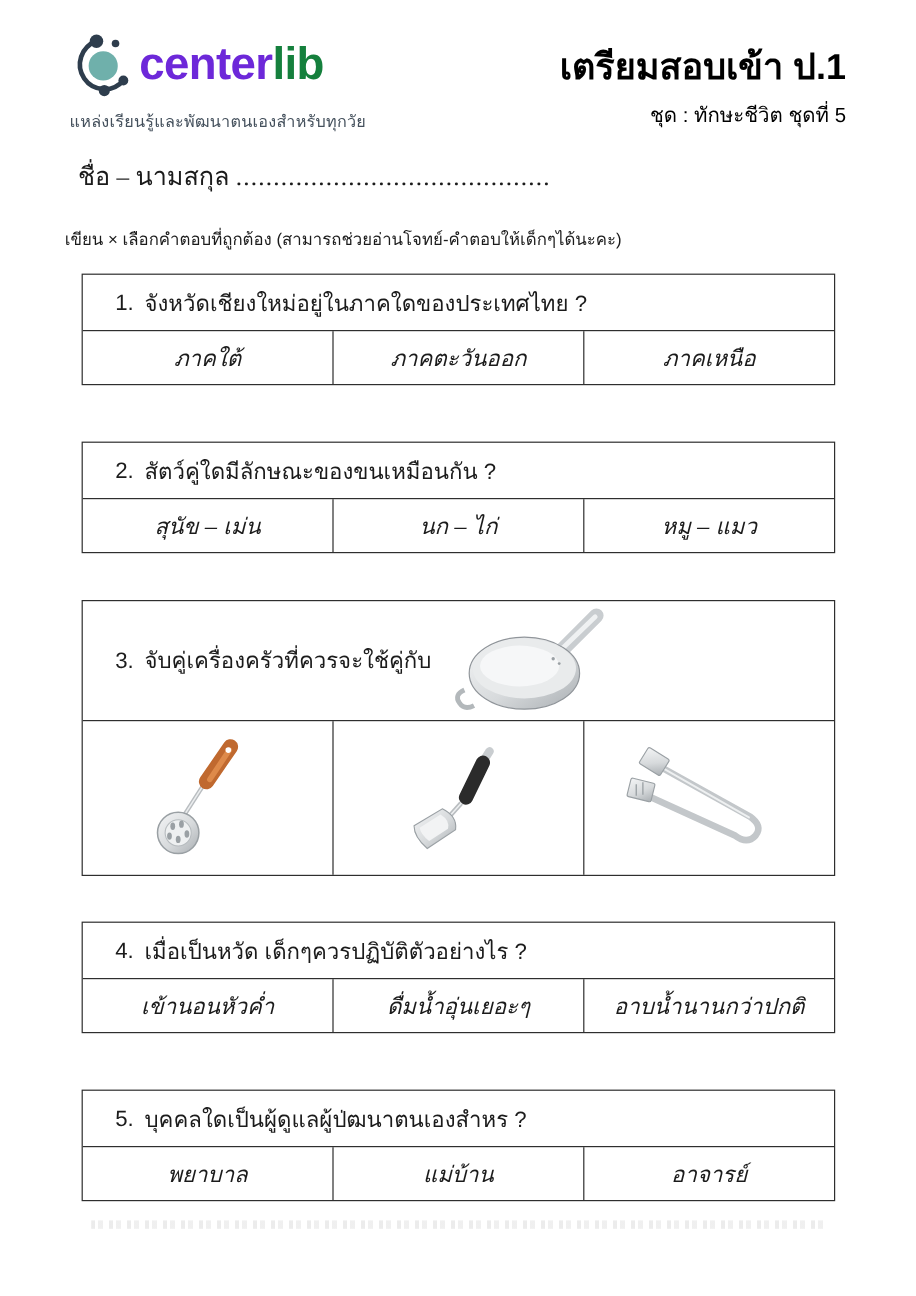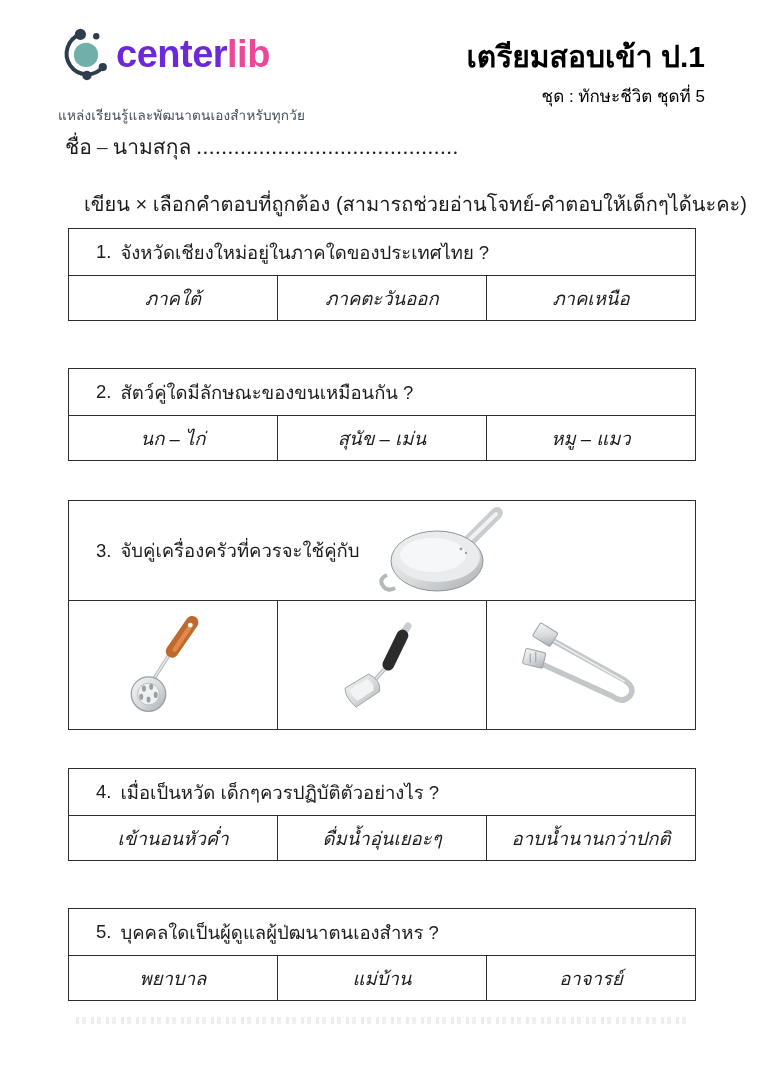--- a/index.html
+++ b/index.html
@@ -6,31 +6,31 @@
   html,body { background:#ffffff; }
   body { font-family:"Liberation Sans","DejaVu Sans",sans-serif; color:#1b1b1b; }
   .page { position:relative; width:763px; height:1080px; background:#fff; overflow:hidden; }
 
   
   .logo-wrap { position:absolute; left:58px; top:26px; }
   .logo-top { display:flex; align-items:center; }
   .logo-icon { width:56px; height:56px; flex:0 0 auto; }
   .brand { font-size:38px; font-weight:bold; letter-spacing:-0.5px; line-height:1; margin-left:2px; }
   .brand .b1 { color:#6d28d9; }
-  .brand .b2 { color:#ec4899; }
-  .tagline { margin-top:22px; font-size:13.5px; color:#44505c; letter-spacing:0.2px; }
+  .brand .b2 { color:#15803d; }
+  .tagline { margin-top:8px; font-size:13.5px; color:#44505c; letter-spacing:0.2px; }
 
   .titles { position:absolute; top:38px; right:58px; text-align:right; }
   .doc-title { font-size:30px; font-weight:bold; line-height:1.25; color:#000; }
   .doc-subtitle { font-size:17px; margin-top:6px; color:#000; }
 
   
   .name-row { position:absolute; left:65px; top:132px; font-size:21px; line-height:1.5;font-family:Liberation Serif, serif; }
   .name-row .dots { letter-spacing:1px; }
-  .instruction { position:absolute; left:84px; top:189px; font-size:20px; line-height:1.5; }
+  .instruction { position:absolute; left:54px; top:189px; font-size:14px; line-height:1.5; }
 
   
   .qtable { position:absolute; left:68px; width:628px; border:1.6px solid #2e2e2e; background:#fff; }
   .q-head { display:flex; align-items:center; padding-left:27px; font-size:18.5px;
             border-bottom:1.6px solid #2e2e2e; height:47px; }
   .q-head .qnum { margin-right:9px; }
   .q-head.with-image { height:100px; }
   .q-head .prompt-img { margin-left:14px; margin-top:2px; }
   .q-opts { display:flex; }
   .opt { flex:1 1 0; display:flex; align-items:center; justify-content:center;
@@ -87,22 +87,22 @@
       <div class="opt">ภาคเหนือ</div>
     </div>
   </section>
 
   <section class="qtable" id="q2">
     <div class="q-head">
       <span class="qnum">2.</span>
       <span>สัตว์คู่ใดมีลักษณะของขนเหมือนกัน ?</span>
     </div>
     <div class="q-opts">
+      <div class="opt">สุนัข – เม่น</div>
       <div class="opt">นก – ไก่</div>
-      <div class="opt">สุนัข – เม่น</div>
       <div class="opt">หมู – แมว</div>
     </div>
   </section>
 
   <section class="qtable" id="q3">
     <div class="q-head with-image">
       <span class="qnum">3.</span>
       <span>จับคู่เครื่องครัวที่ควรจะใช้คู่กับ</span>
 
       <svg class="prompt-img" width="138" height="94" viewBox="0 0 138 94">

